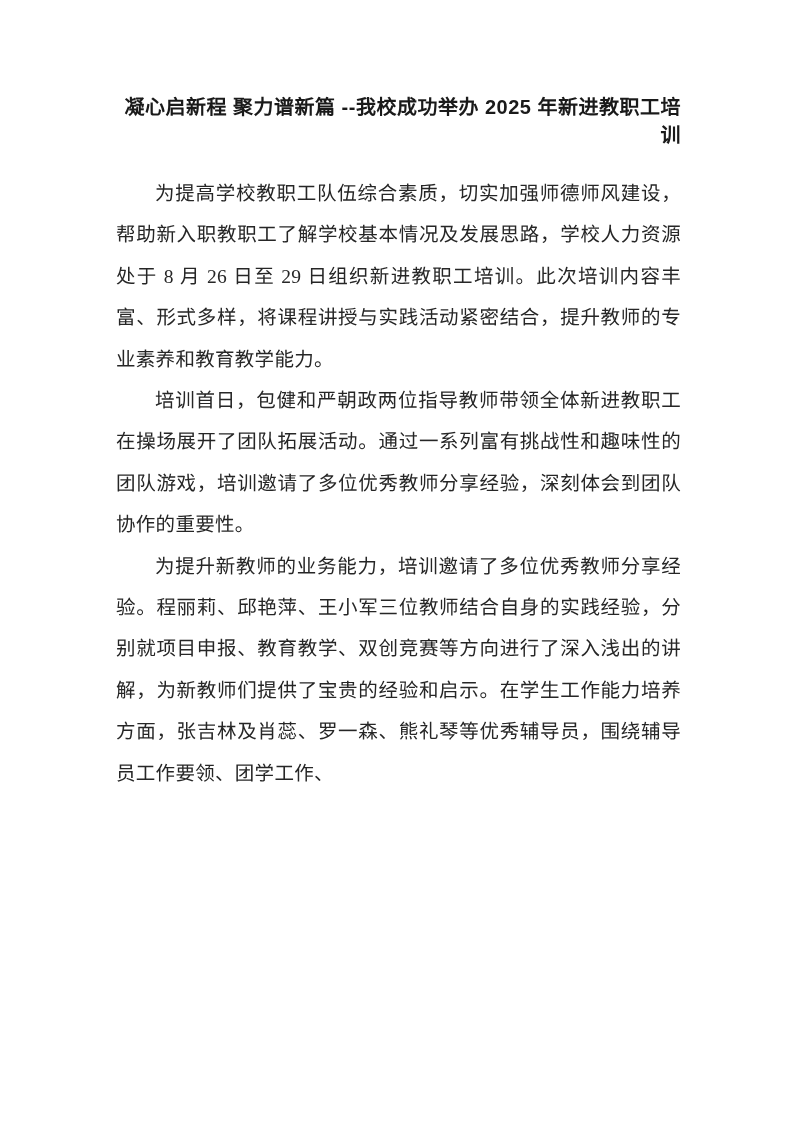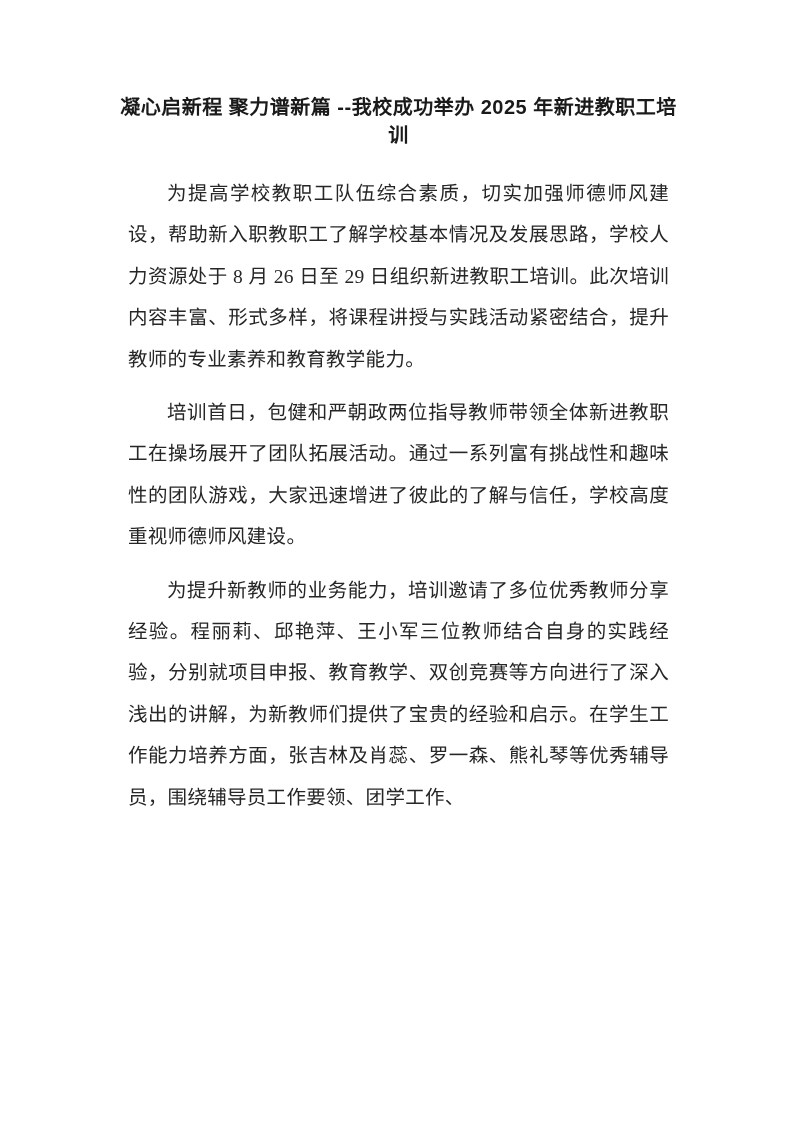--- a/index.html
+++ b/index.html
@@ -18,39 +18,39 @@
     overflow: hidden;
   }
   .doc-title {
     font-family: "Liberation Sans", "DejaVu Sans", sans-serif;
     font-weight: 700;
     font-size: 20px;
     line-height: 28px;
     color: #1a1a1a;
     margin: 0 0 24px 0;
     letter-spacing: 0.5px;
-    text-align: center;
+    text-align: right;
   }
   .doc-body {
     font-family: "Liberation Serif", "DejaVu Serif", serif;
     font-size: 19.5px;
     color: #262626;
     text-align: justify;
     text-justify: inter-ideograph;
   }
   .doc-body p {
-    margin: 12px;
+    margin: 0;
     text-indent: 2em;
     line-height: 41.4px;
     letter-spacing: 0.3px;
   }
 </style>
 </head>
 <body>
 
 <div class="page">
   <h1 class="doc-title">凝心启新程 聚力谱新篇 --我校成功举办 2025 年新进教职工培训</h1>
   <div class="doc-body">
     <p>为提高学校教职工队伍综合素质，切实加强师德师风建设，帮助新入职教职工了解学校基本情况及发展思路，学校人力资源处于 8 月 26 日至 29 日组织新进教职工培训。此次培训内容丰富、形式多样，将课程讲授与实践活动紧密结合，提升教师的专业素养和教育教学能力。</p>
-    <p>培训首日，包健和严朝政两位指导教师带领全体新进教职工在操场展开了团队拓展活动。通过一系列富有挑战性和趣味性的团队游戏，大家迅速增进了彼此的了解与信任，学校高度重视师德师风建设。</p>
+    <p>培训首日，包健和严朝政两位指导教师带领全体新进教职工在操场展开了团队拓展活动。通过一系列富有挑战性和趣味性的团队游戏，培训邀请了多位优秀教师分享经验，深刻体会到团队协作的重要性。</p>
     <p>为提升新教师的业务能力，培训邀请了多位优秀教师分享经验。程丽莉、邱艳萍、王小军三位教师结合自身的实践经验，分别就项目申报、教育教学、双创竞赛等方向进行了深入浅出的讲解，为新教师们提供了宝贵的经验和启示。在学生工作能力培养方面，张吉林及肖蕊、罗一森、熊礼琴等优秀辅导员，围绕辅导员工作要领、团学工作、</p>
   </div>
 </div>
 
 </body></html>

